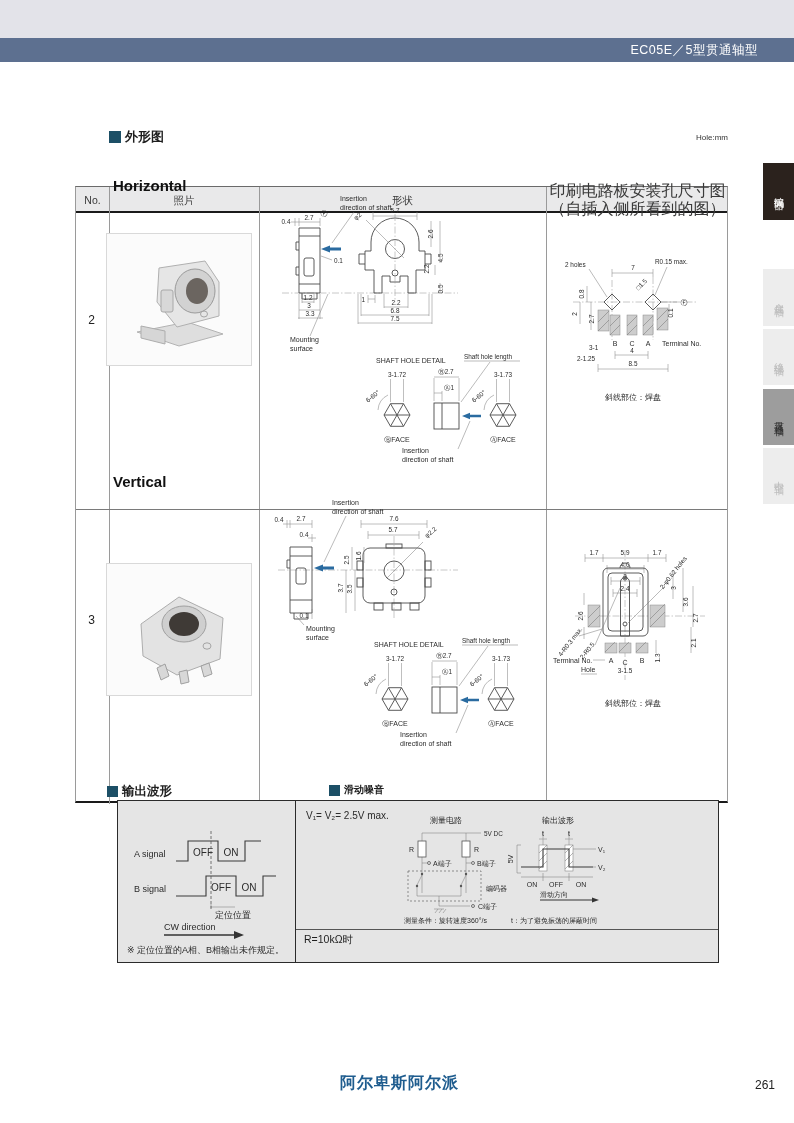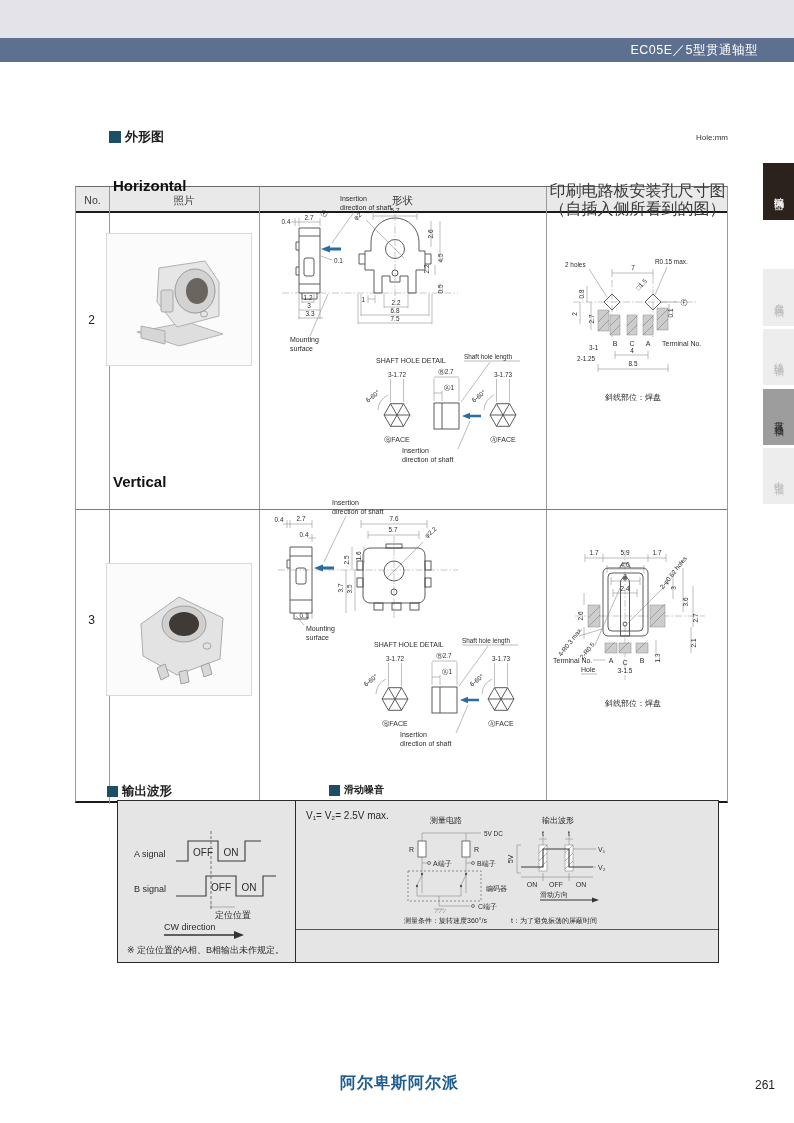--- a/index.html
+++ b/index.html
@@ -424,20 +424,21 @@
       <path class="thin" d="M225,76 H297 M247,72 V80 M273,72 V80"></path>
       <text class="f7 mid" x="236" y="86">ON</text>
       <text class="f7 mid" x="260" y="86">OFF</text>
       <text class="f7 mid" x="285" y="86">ON</text>
       <text class="f7" x="244" y="96">滑动方向</text>
       <path d="M244,99 H296" stroke="#333" stroke-width="1" fill="none"></path>
       <polygon points="296,96.5 303,99 296,101.5" fill="#333"></polygon>
       <text class="f7" x="215" y="122">t：为了避免振荡的屏蔽时间</text>
     </svg>
     <div class="noiseBottom">
+      <div>R=10kΩ时</div>
     </div>
   </div>
 
   <div class="tab dark" style="top:163px;height:57px;">
     <span>编码器</span>
   </div>
   <div class="tab off" style="top:269px;height:57px;">
     <span>金属轴</span>
   </div>
   <div class="tab off" style="top:329px;height:56px;">

